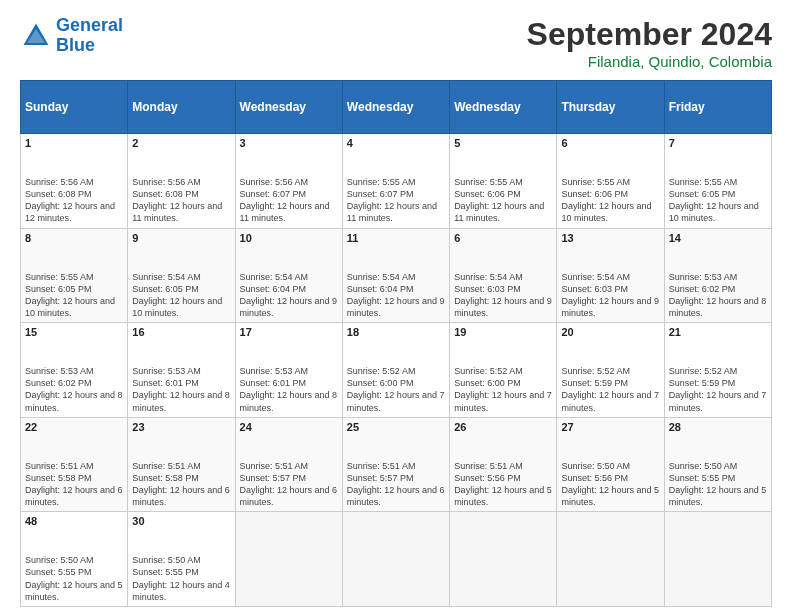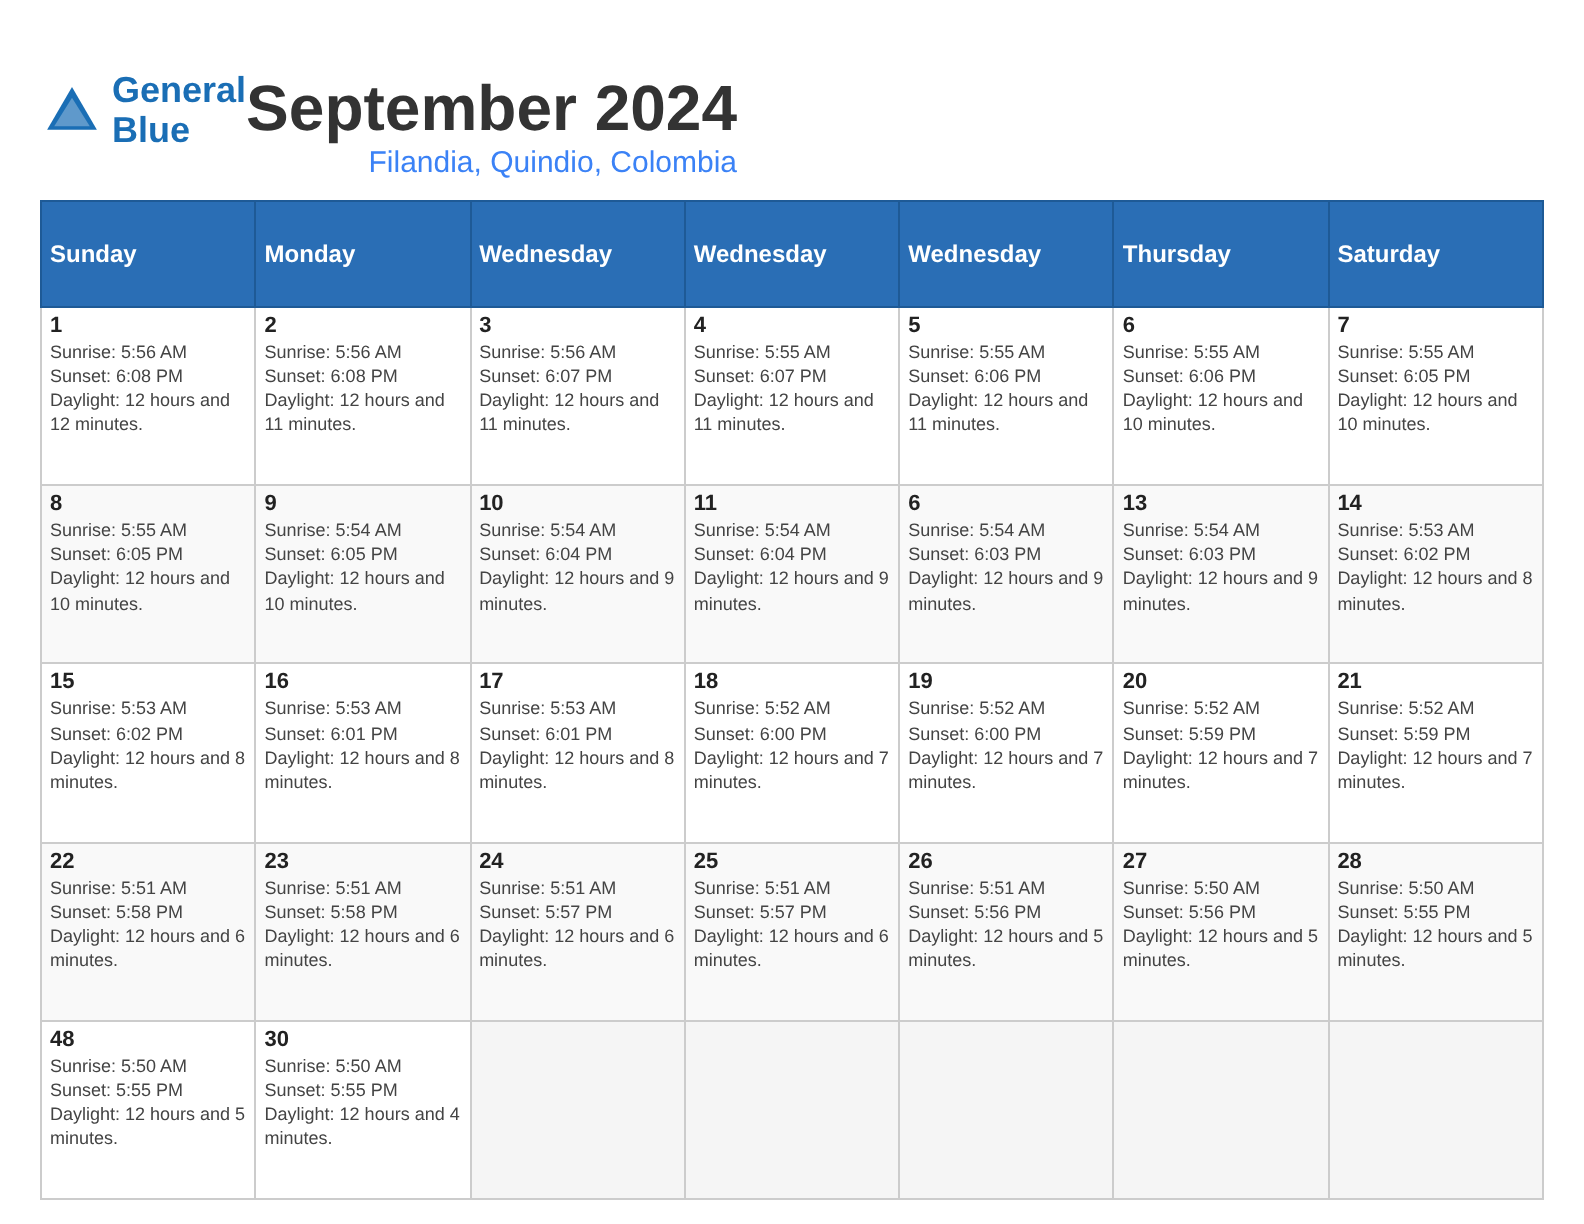--- a/index.html
+++ b/index.html
@@ -12,23 +12,23 @@
     }
     .page {
       width: 792px;
       height: 612px;
       padding: 16px 20px 12px 20px;
       display: flex;
       flex-direction: column;
     }
     .header {
       display: flex;
+      justify-content: space-between;
       align-items: flex-start;
       margin-bottom: 10px;
-      margin-top: 20px;
     }
     .logo {
       display: flex;
       align-items: center;
       gap: 4px;
     }
     .logo-text {
       font-size: 18px;
       font-weight: bold;
       color: #333;
@@ -44,21 +44,21 @@
     .title-block {
       text-align: right;
     }
     .month-title {
       font-size: 32px;
       font-weight: bold;
       color: #333;
     }
     .subtitle {
       font-size: 15px;
-      color: #3b82f6;
+      color: #15803d;
     }
     .calendar {
       flex: 1;
       border: 1px solid #ccc;
       border-collapse: collapse;
       width: 100%;
       table-layout: fixed;
     }
     .calendar th {
       background: #2a6eb5;
@@ -87,20 +87,21 @@
       font-size: 11px;
       font-weight: bold;
       color: #222;
       display: block;
       margin-bottom: 1px;
     }
     .day-info {
       font-size: 9px;
       color: #444;
       line-height: 1.35;
+      margin-top: 27px;
     }
   </style>
 </head>
 <body>
 
 <div class="page">
   <div class="header">
     <div class="logo">
       <svg class="logo-icon" viewBox="0 0 36 36">
         <polygon points="18,4 32,28 4,28" fill="#1a6eb5"></polygon>
@@ -119,21 +120,21 @@
 
   <table class="calendar">
     <thead>
       <tr>
       <th>Sunday</th>
           <th>Monday</th>
           <th>Wednesday</th>
           <th>Wednesday</th>
           <th>Wednesday</th>
           <th>Thursday</th>
-          <th>Saturday</th>
+          <th>Friday</th>
         </tr>
     </thead>
     <tbody id="calendar-body">
     <tr>
           <td>
             <span class="day-num">1</span>
 <div class="day-info">Sunrise: 5:56 AM<br>Sunset: 6:08 PM<br>Daylight: 12 hours and 12 minutes.</div>
           </td>
           <td>
             <span class="day-num">2</span>

